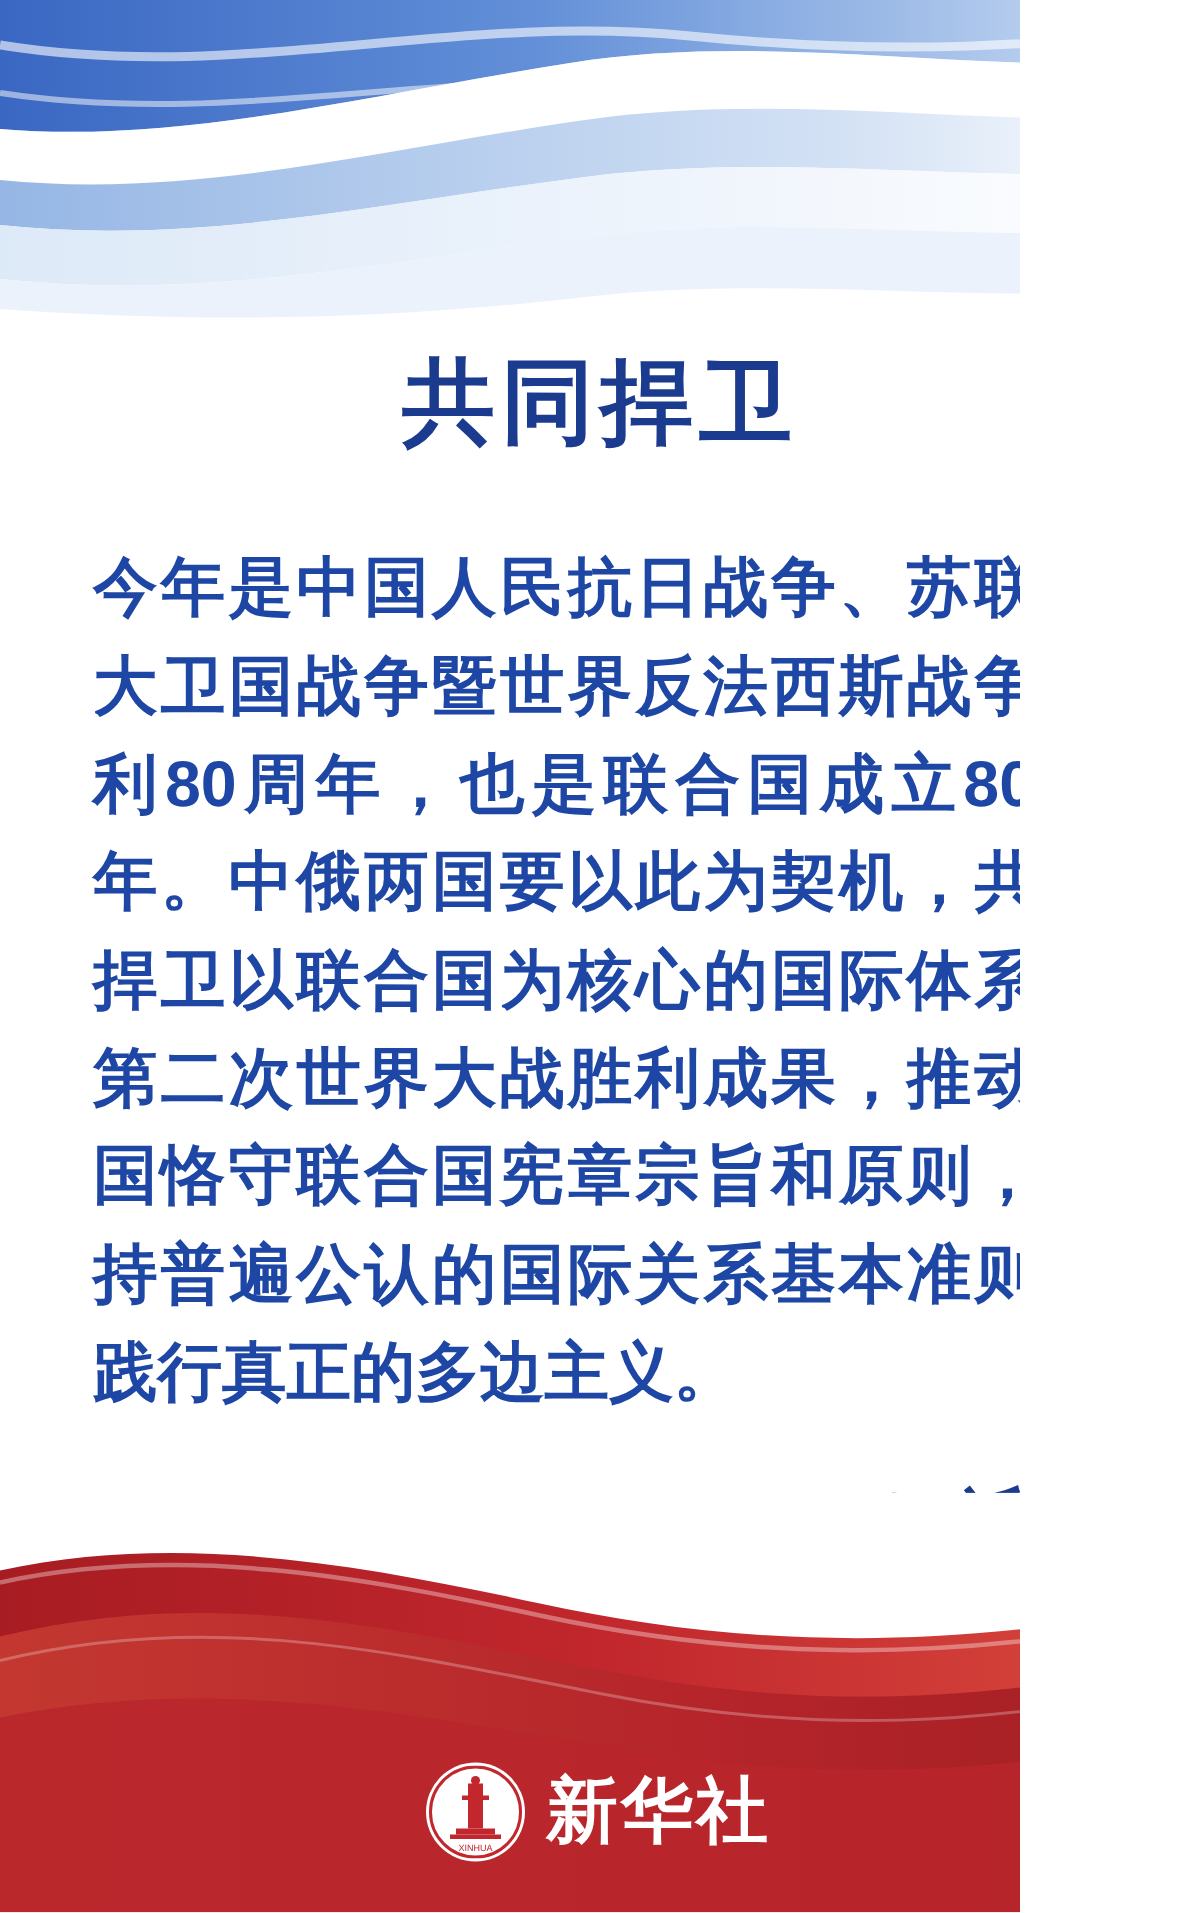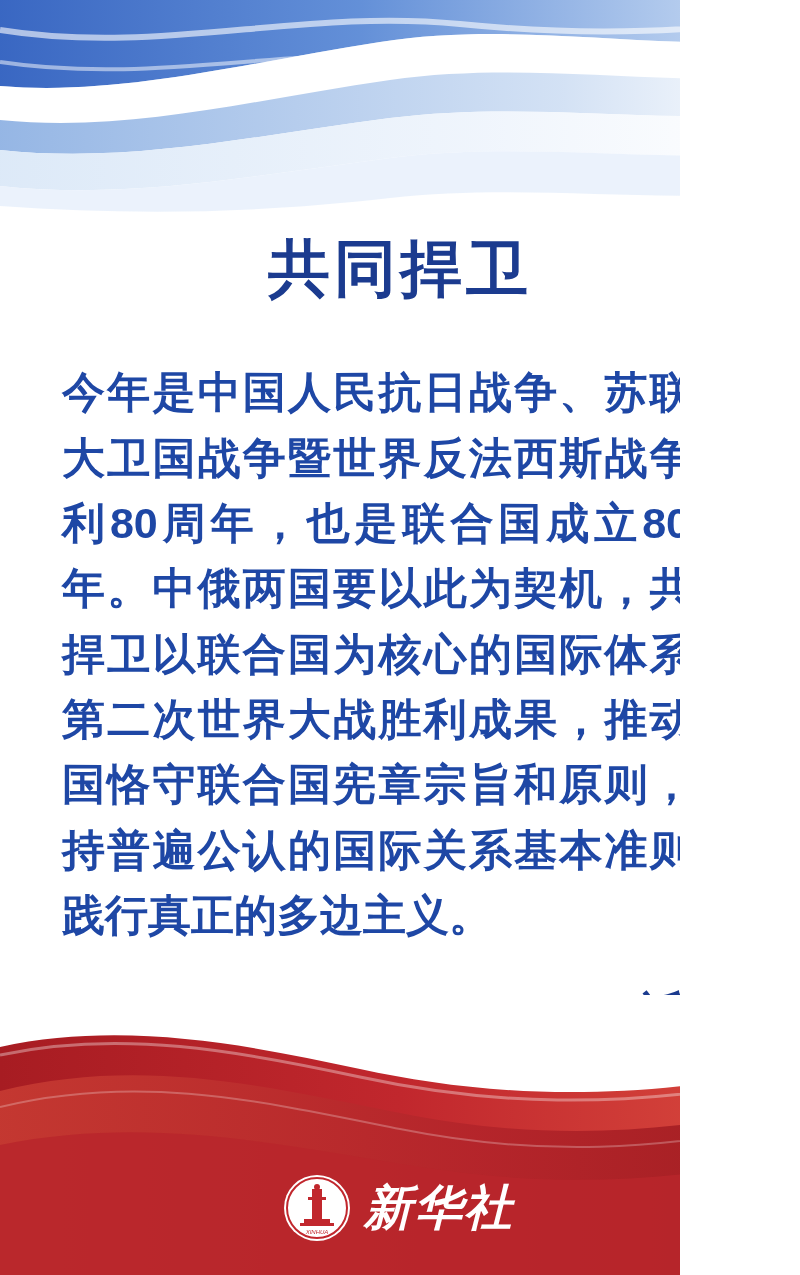--- a/index.html
+++ b/index.html
@@ -97,21 +97,20 @@
   
   .logo-row {
     position: absolute;
     left: 0;
     bottom: 36px;
     width: 800px;
     display: flex;
     align-items: center;
     justify-content: center;
     gap: 16px;
-    font-style: italic;
   }
   .logo-mark {
     width: 62px;
     height: 62px;
     border-radius: 50%;
     background: #ffffff;
     position: relative;
     display: flex;
     align-items: center;
     justify-content: center;

